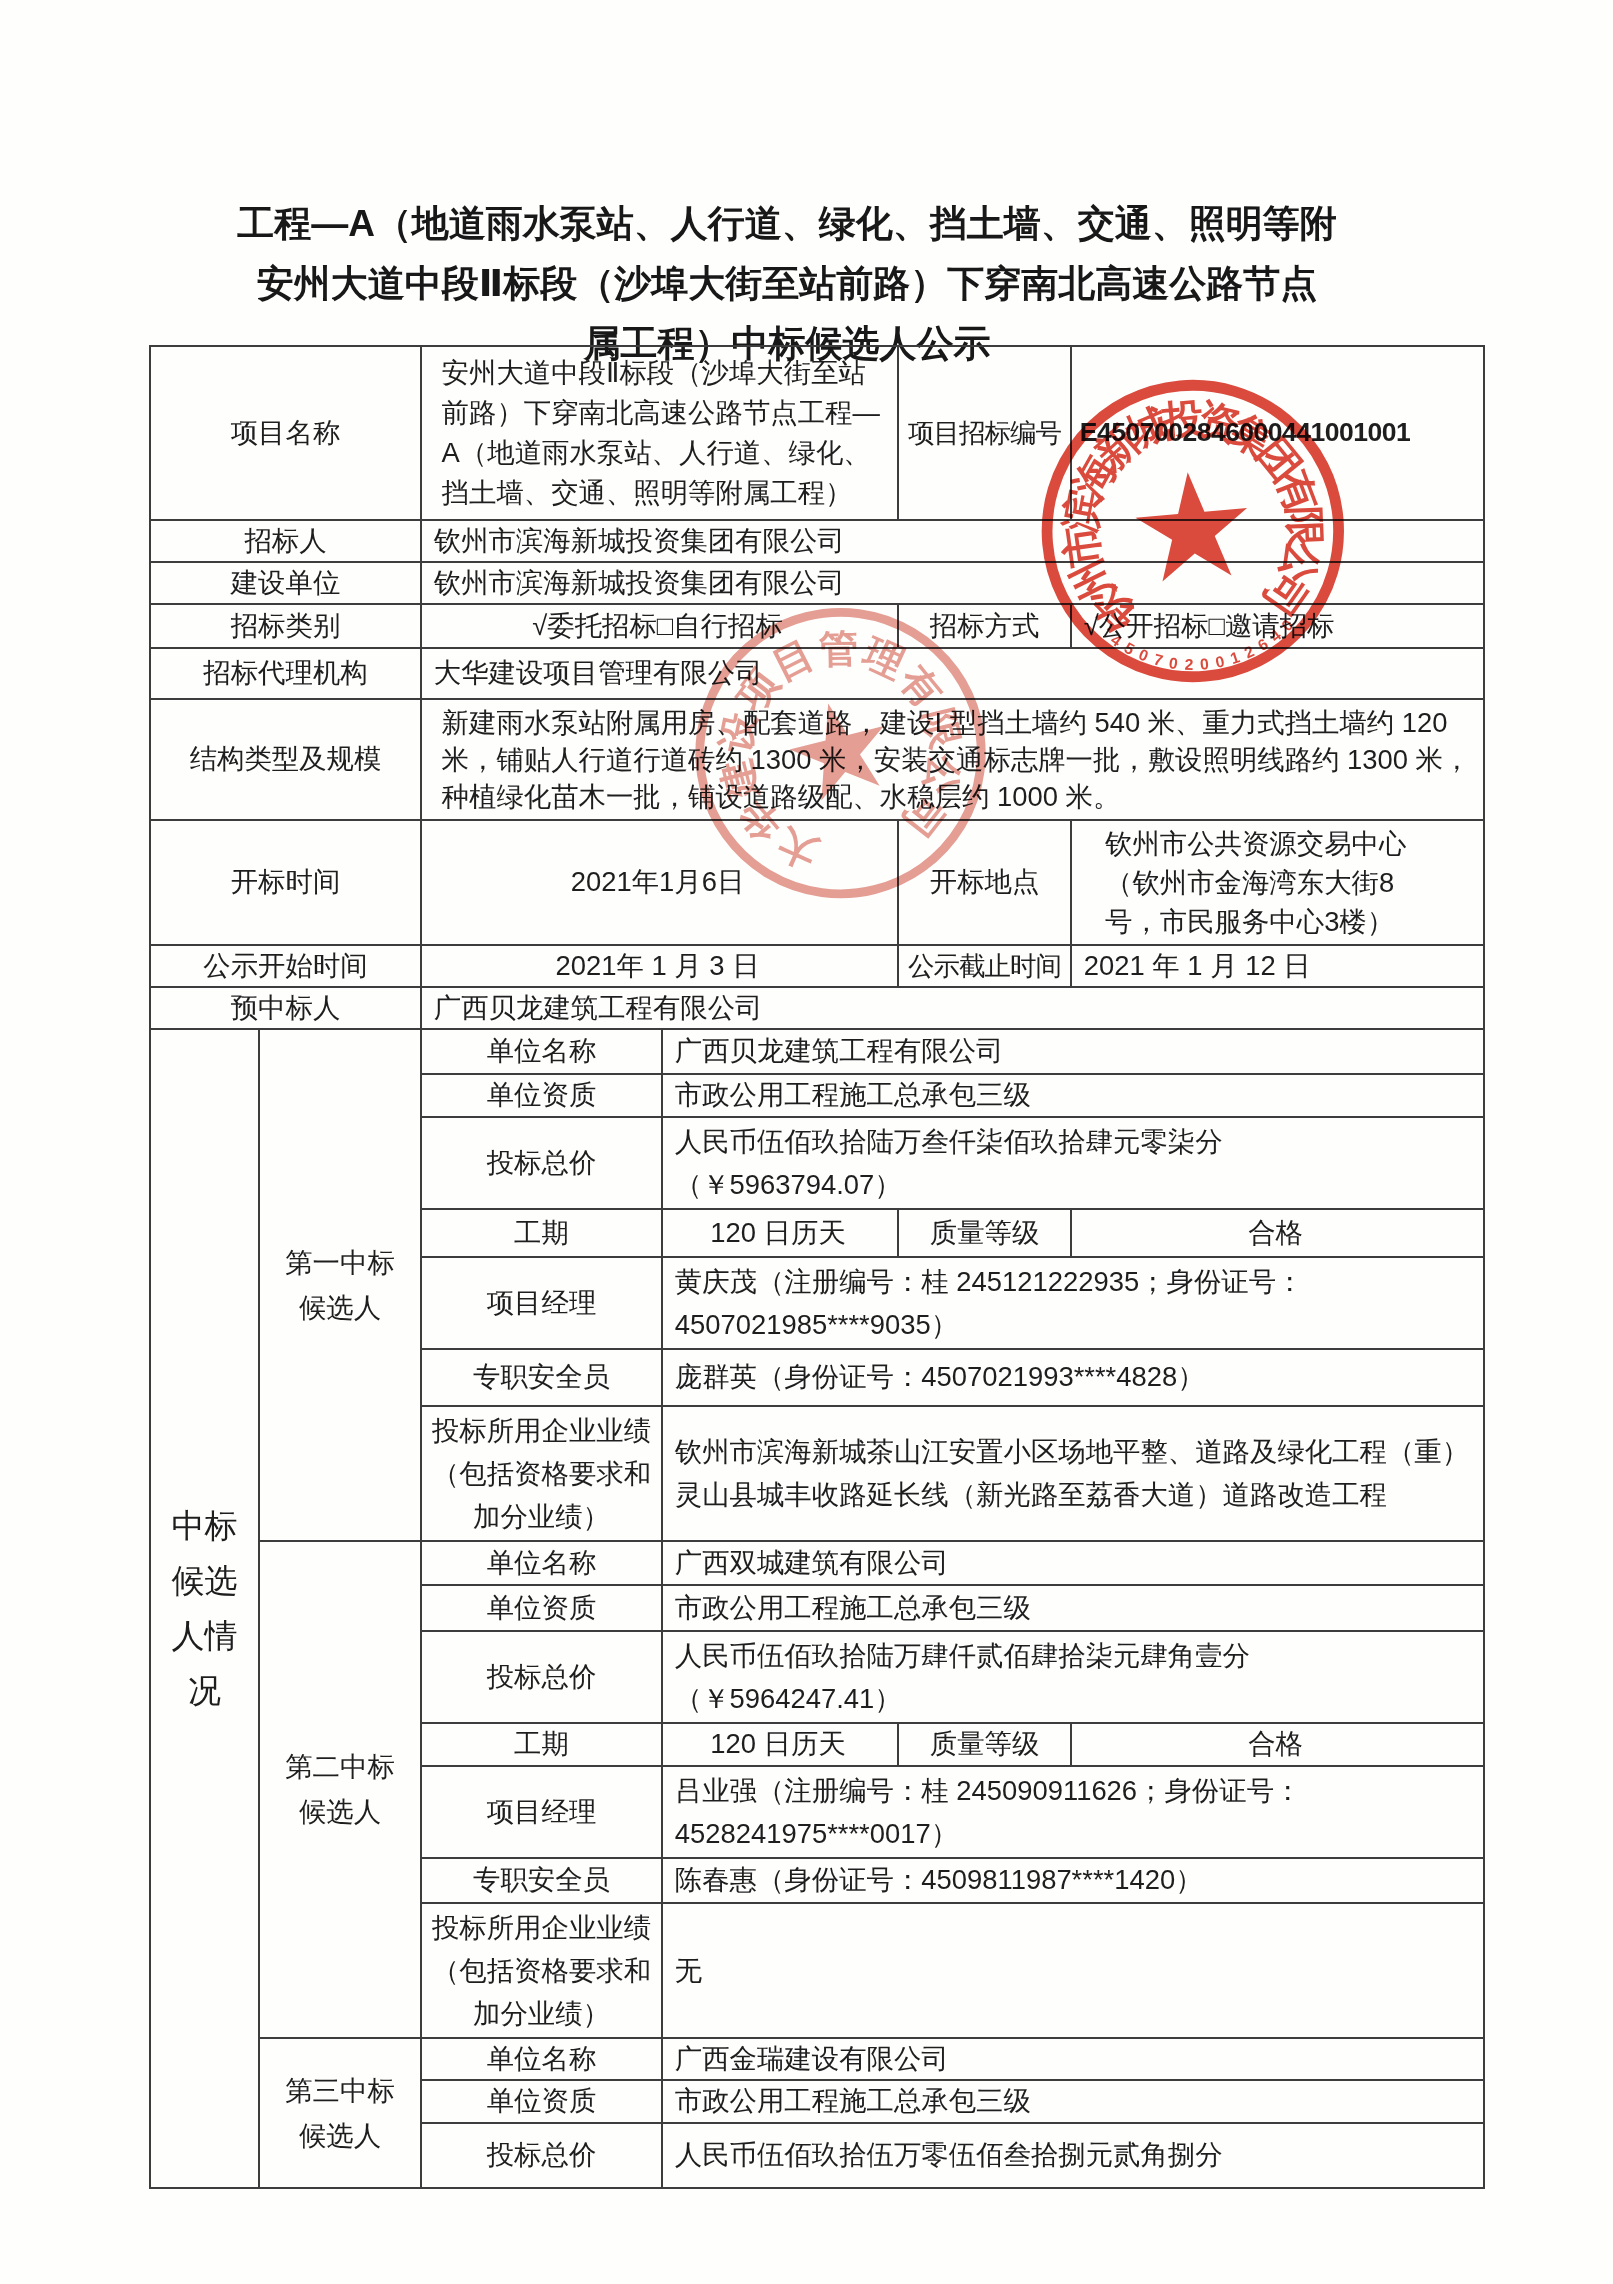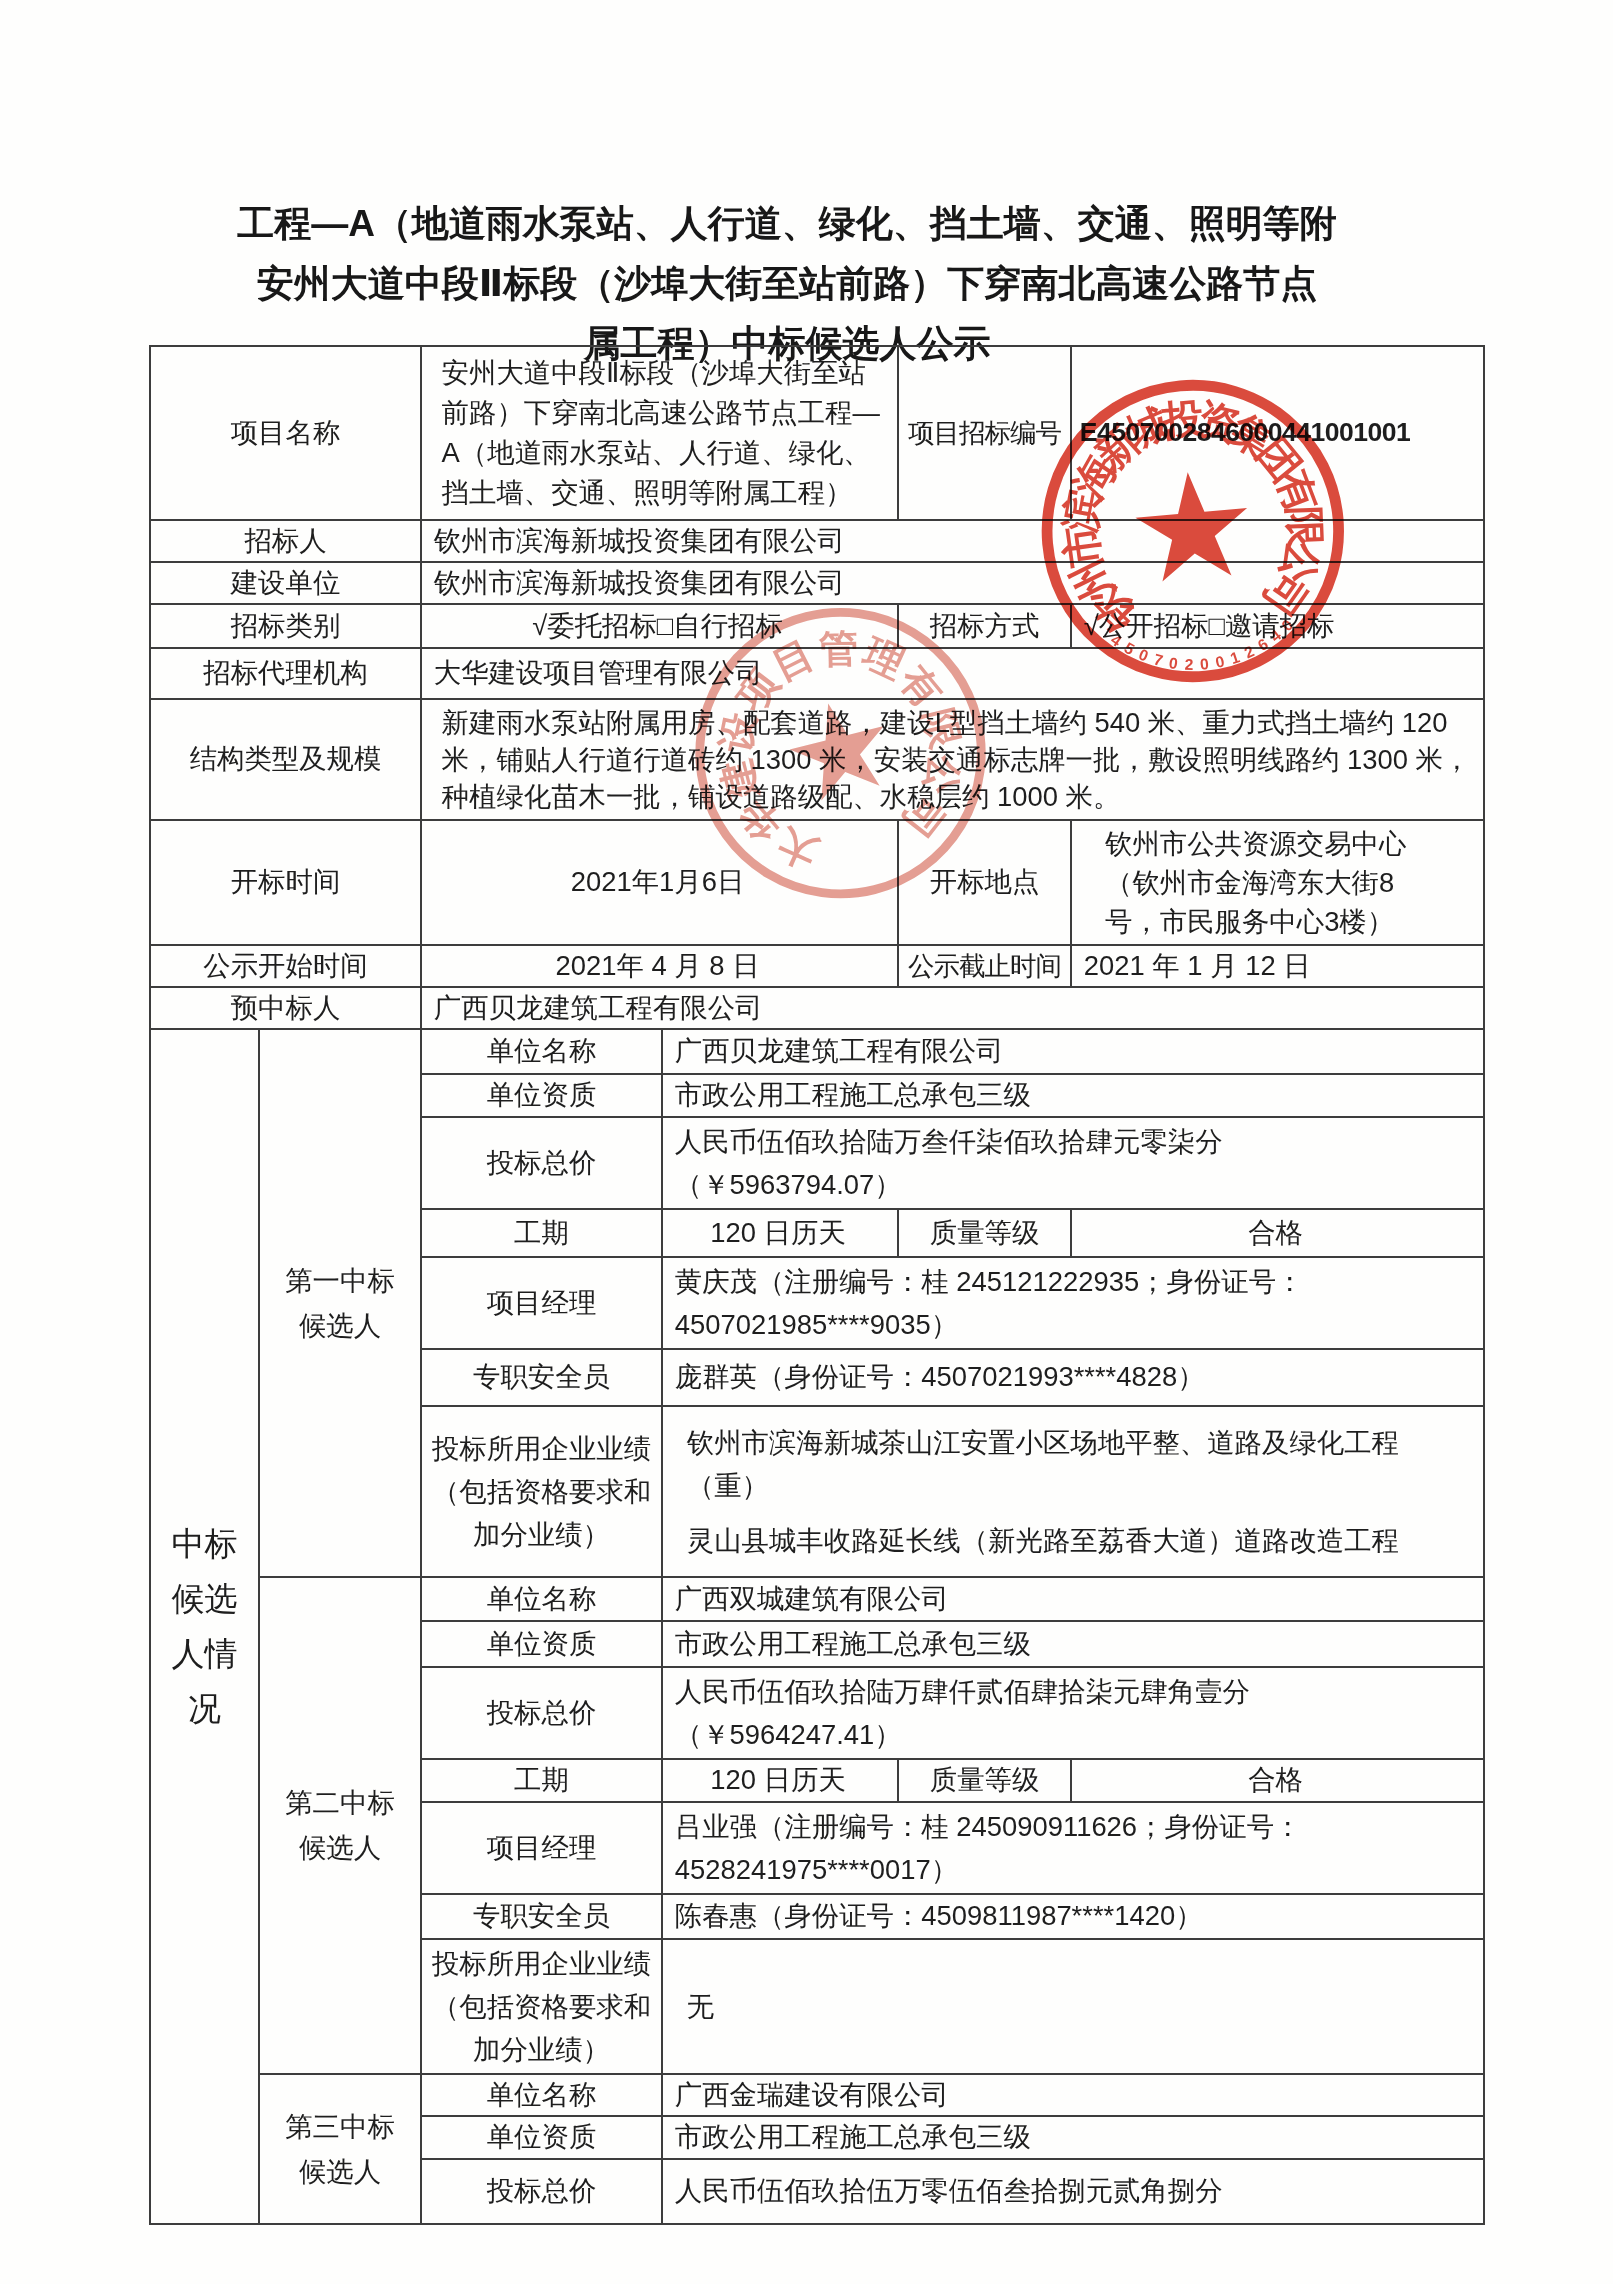--- a/index.html
+++ b/index.html
@@ -13,21 +13,21 @@
      overflow:hidden;color:#1e1e1e;}
   .lab{text-align:center;padding:2px 2px;}
   .val{text-align:left;padding-left:11.8px;}
   .ctr{text-align:center;padding-left:2px;}
   .tight{font-size:26.5px;letter-spacing:-1px;padding:0;}
   .pn{line-height:40px;padding:5.9px 9.8px 5.9px 19.6px;}
   .num{font-size:26.5px;letter-spacing:-0.5px;padding-left:7.8px;font-weight:600;}
   .struct{line-height:37px;padding:3.9px 11.8px 3.9px 19.6px;}
   .place{line-height:39px;padding-left:33px;}
   .lh44{line-height:43px;}
-  .perfv p{margin:12px;line-height:43px;}
+  .perfv p{margin:0;line-height:43px;}
   .pricev div{line-height:43px;}
   .vert{display:inline-block;width:94px;font-size:33px;line-height:55px;text-align:center;}
   .candw{display:inline-block;width:120px;font-size:27.4px;line-height:45px;text-align:center;}
   tr.r1{height:162px} tr.r2{height:39px} tr.r3{height:42px} tr.r4{height:44px}
   tr.r5{height:51px} tr.r6{height:108px} tr.r7{height:125px} tr.r8{height:41px}
   tr.r9{height:42px} tr.r10{height:45px} tr.r11{height:43px} tr.r12{height:86px}
   tr.r13{height:48px} tr.r14{height:80px} tr.r15{height:57px} tr.r16{height:128px}
   tr.r17{height:44px} tr.r18{height:46px} tr.r19{height:86px} tr.r20{height:43px}
   tr.r21{height:79px} tr.r22{height:45px} tr.r23{height:135px} tr.r24{height:40px}
   tr.r25{height:43px} tr.r26{height:65px}
@@ -88,21 +88,21 @@
         <td class="ctr" colspan="2">2021年1月6日</td>
         <td class="lab">开标地点</td>
         <td class="val place">
           <div>钦州市公共资源交易中心</div>
           <div>（钦州市金海湾东大街8</div>
           <div>号，市民服务中心3楼）</div>
         </td>
       </tr>
       <tr class="r8">
         <td class="lab" colspan="2">公示开始时间</td>
-        <td class="ctr" colspan="2">2021年 4 月 8 日</td>
+        <td class="ctr" colspan="2">2021年 1 月 3 日</td>
         <td class="lab tight">公示截止时间</td>
         <td class="val">2021 年 1 月 12 日</td>
       </tr>
       <tr class="r9">
         <td class="lab" colspan="2">预中标人</td>
         <td class="val" colspan="4">广西贝龙建筑工程有限公司</td>
       </tr>
 
       <tr class="r10 grp">
         <td class="lab" rowspan="17"><span class="vert">中标候选人情况</span></td>

